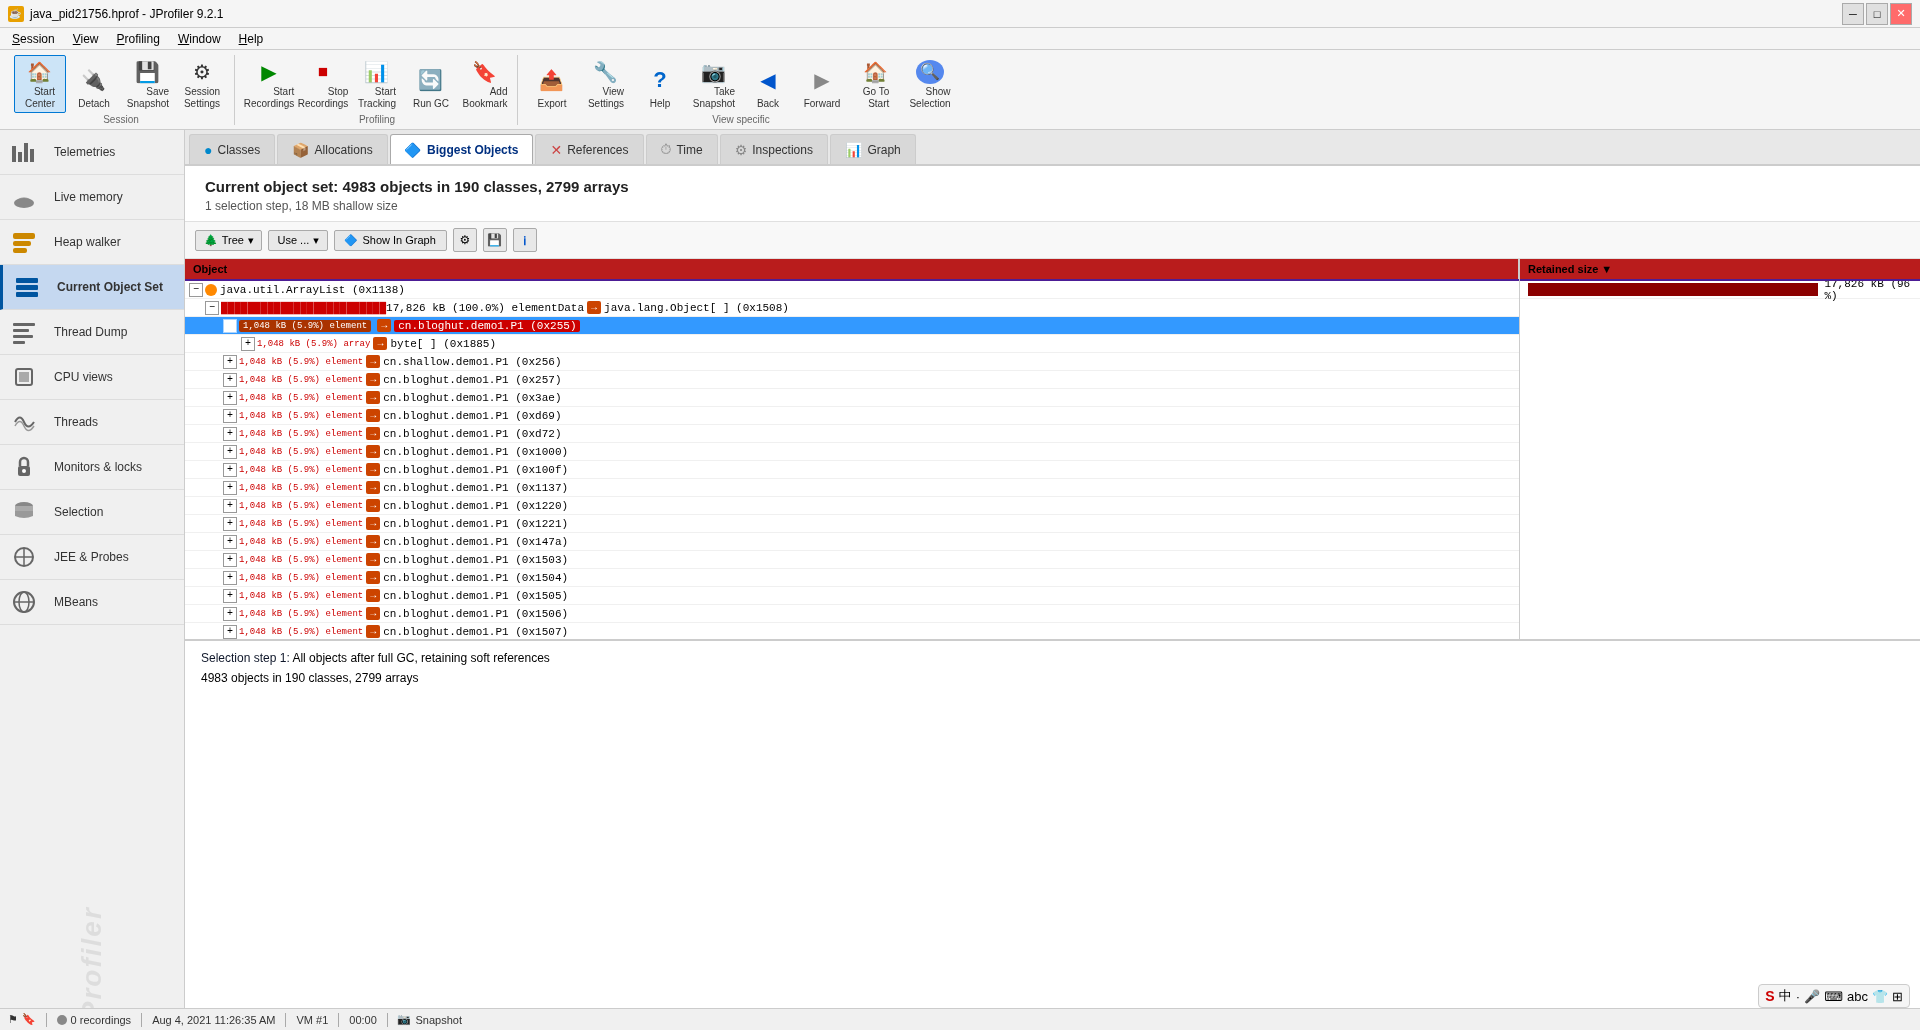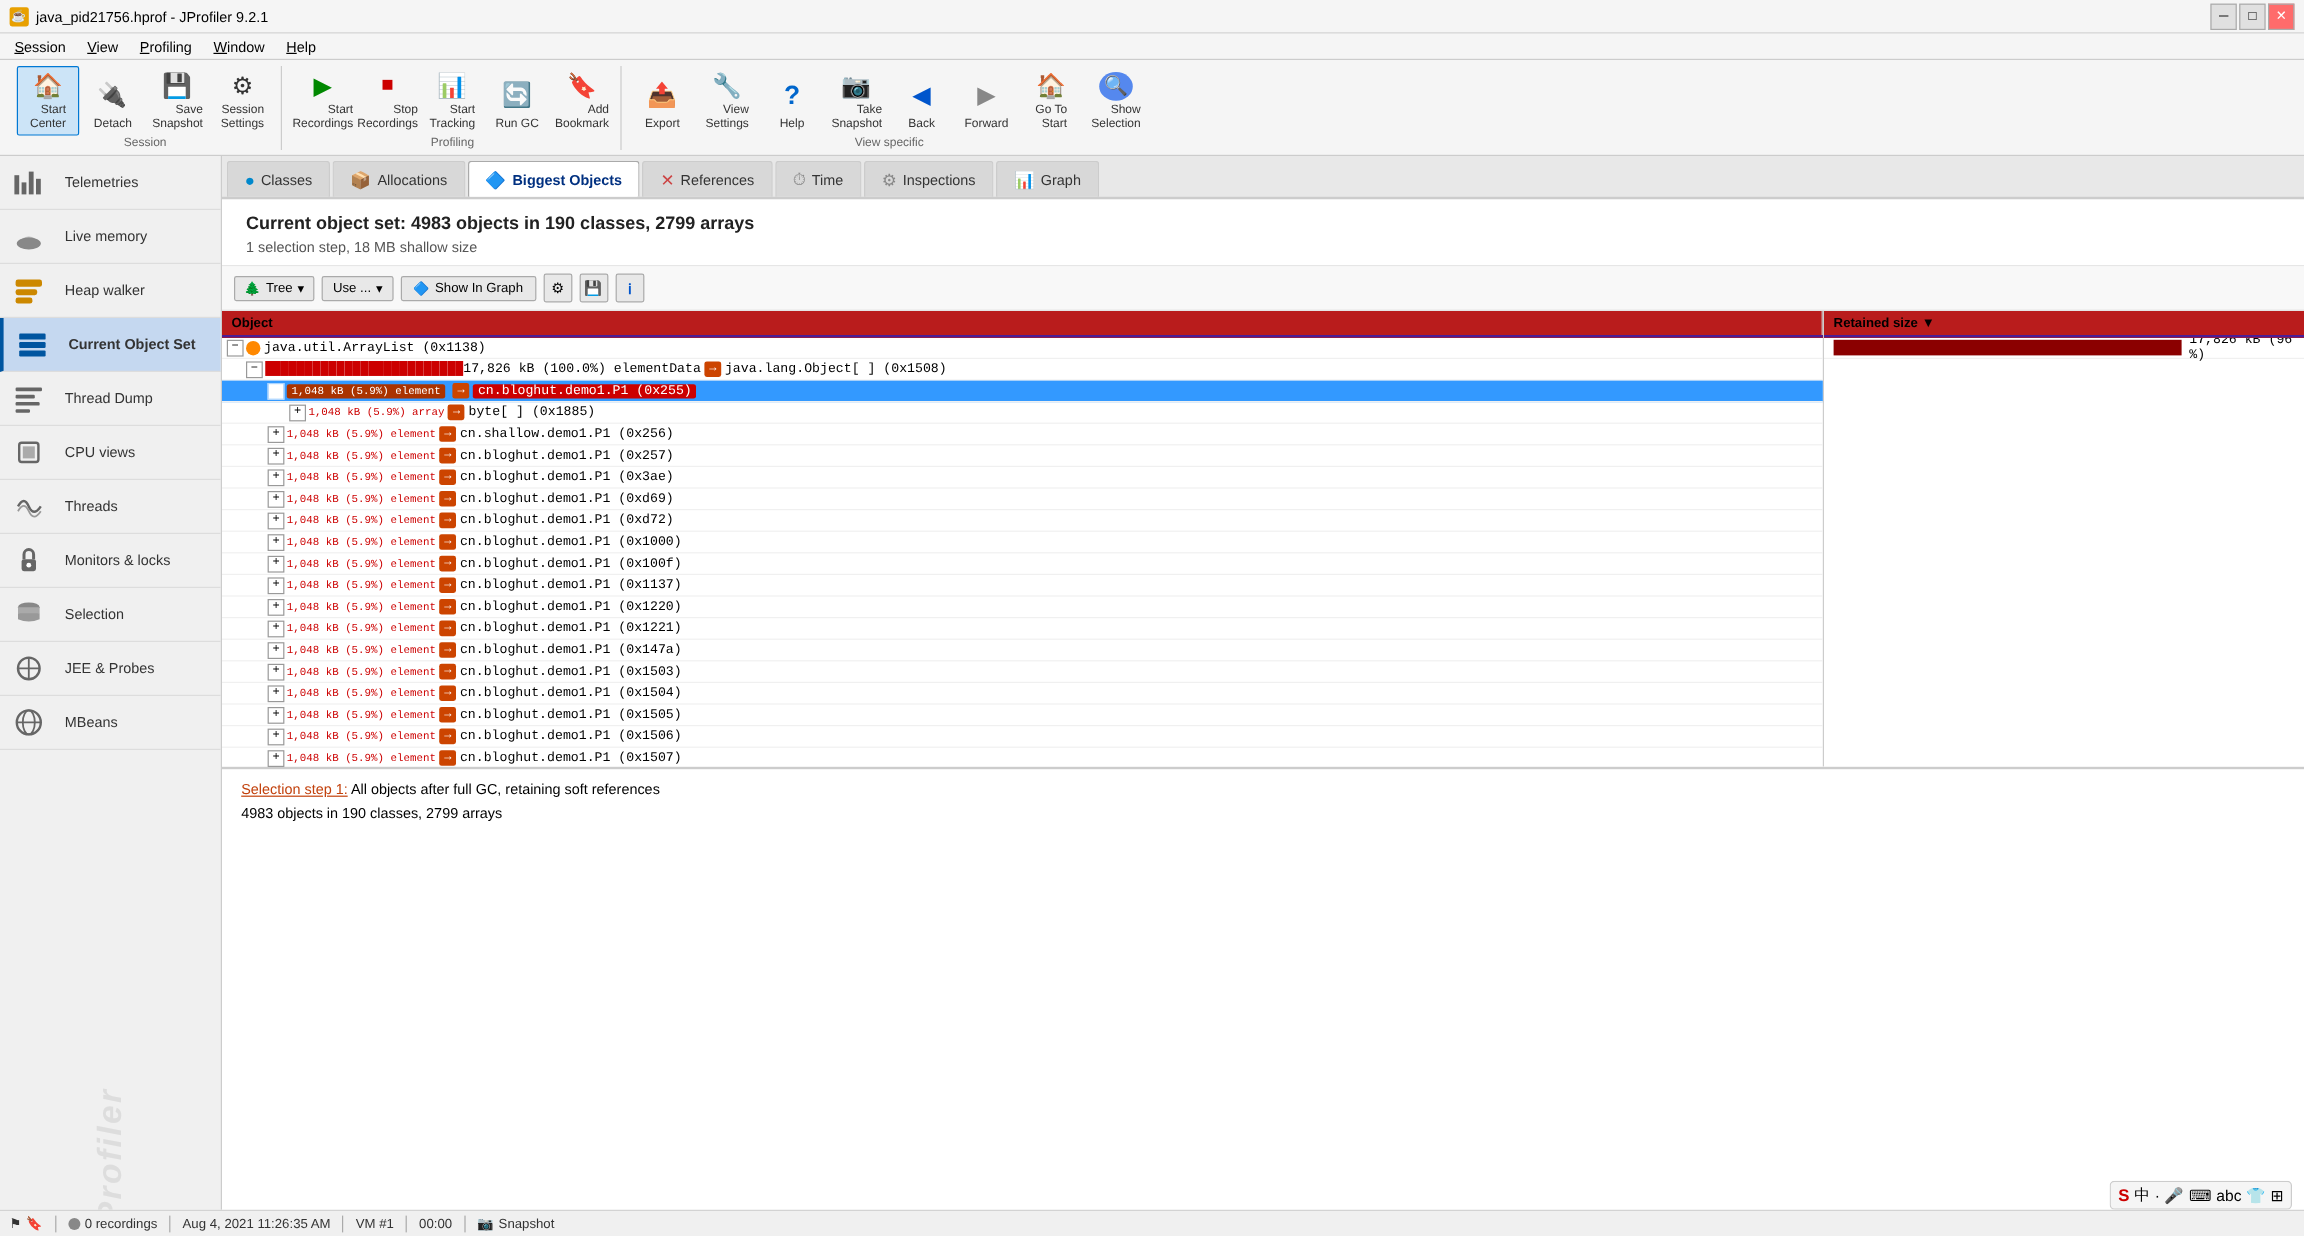--- a/index.html
+++ b/index.html
@@ -266,21 +266,21 @@
     }
 
     
     .selection-panel {
       border-top: 2px solid #ccc;
       padding: 10px 16px;
       background: white;
       min-height: 120px;
       font-size: 12px;
     }
-    .selection-link { color: #c2410c; text-decoration: underline; cursor: pointer; }
+    .selection-link { color: #0f172a; cursor: pointer; }
 
     
     .status-bar {
       background: #f0f0f0;
       border-top: 1px solid #ccc;
       height: 22px;
       display: flex;
       align-items: center;
       padding: 0 8px;
       font-size: 11px;

